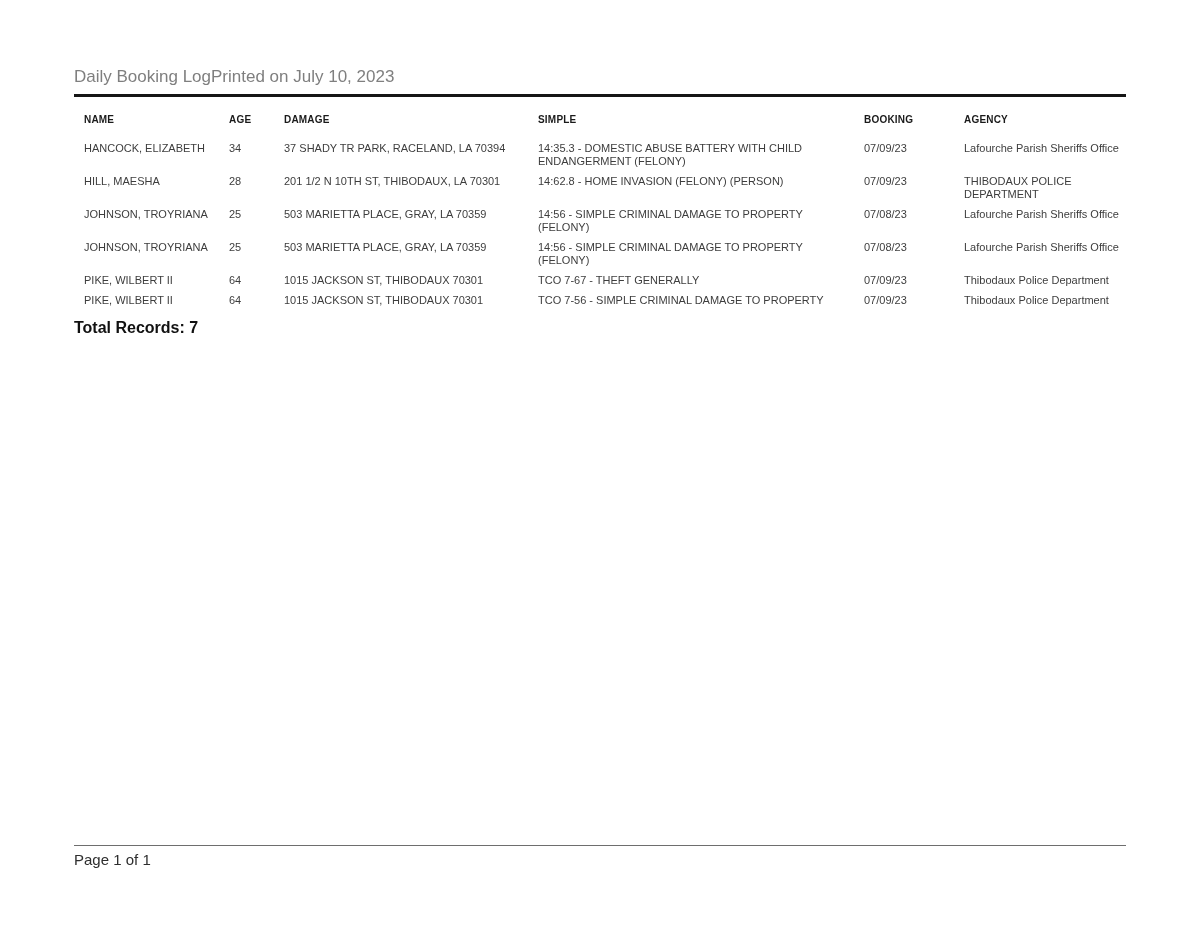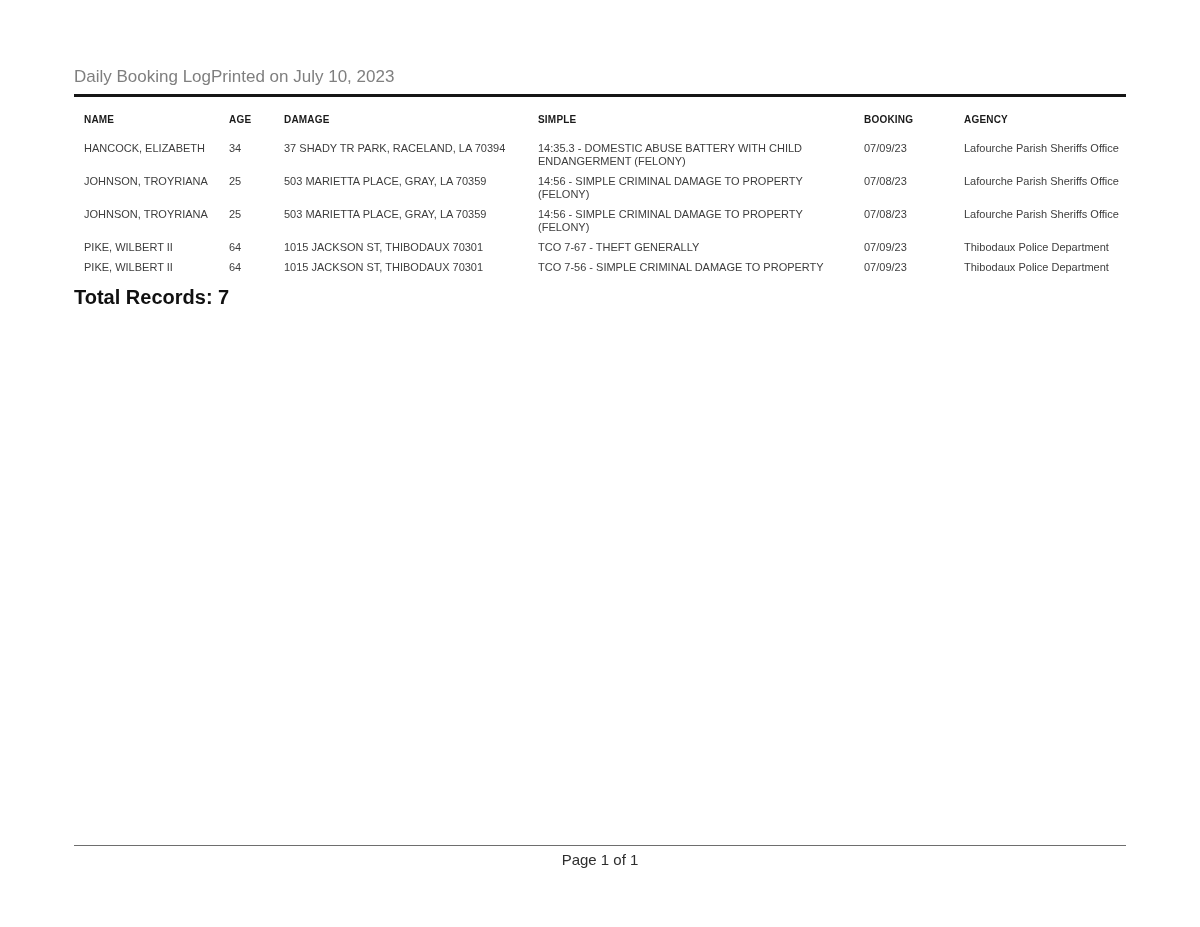--- a/index.html
+++ b/index.html
@@ -67,31 +67,31 @@
   .booking-table th:first-child,
   .booking-table td:first-child {
     padding-left: 10px;
   }
   .booking-table th:last-child,
   .booking-table td:last-child {
     padding-right: 0;
   }
   .total-records {
     margin: 5px 0 0 0;
-    font-size: 20px;
+    font-size: 16px;
     font-weight: bold;
     color: #111111;
   }
   .page-footer {
     position: absolute;
     left: 74px;
     width: 1052px;
     top: 845px;
     border-top: 1px solid #6e6e6e;
-    text-align: center;
+    text-align: left;
     padding-top: 5px;
     font-size: 15px;
     color: #2e2e2e;
   }
 </style>
 </head>
 <body>
 
 <div class="doc">
 
@@ -123,20 +123,28 @@
     <tbody id="booking-rows">
         <tr>
     <td>HANCOCK, ELIZABETH</td>
     <td>34</td>
     <td>37 SHADY TR PARK, RACELAND, LA 70394</td>
     <td>14:35.3 - DOMESTIC ABUSE BATTERY WITH CHILD ENDANGERMENT (FELONY)</td>
     <td>07/09/23</td>
     <td>Lafourche Parish Sheriffs Office</td>
   </tr>
         <tr>
+    <td>HILL, MAESHA</td>
+    <td>28</td>
+    <td>201 1/2 N 10TH ST, THIBODAUX, LA 70301</td>
+    <td>14:62.8 - HOME INVASION (FELONY) (PERSON)</td>
+    <td>07/09/23</td>
+    <td>THIBODAUX POLICE DEPARTMENT</td>
+  </tr>
+        <tr>
     <td>JOHNSON, TROYRIANA</td>
     <td>25</td>
     <td>503 MARIETTA PLACE, GRAY, LA 70359</td>
     <td>14:56 - SIMPLE CRIMINAL DAMAGE TO PROPERTY (FELONY)</td>
     <td>07/08/23</td>
     <td>Lafourche Parish Sheriffs Office</td>
   </tr>
         <tr>
     <td>JOHNSON, TROYRIANA</td>
     <td>25</td>

